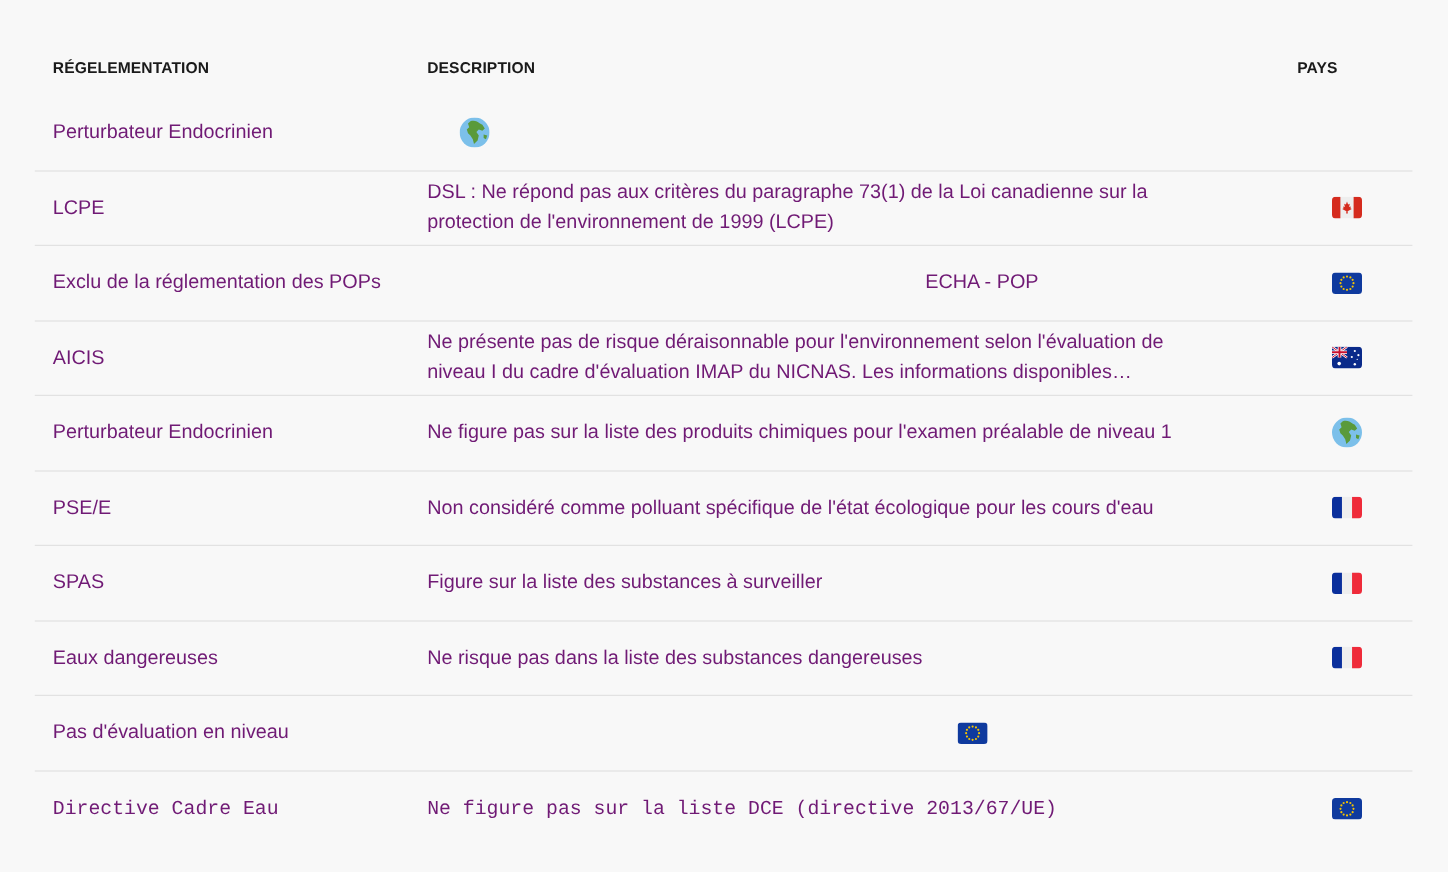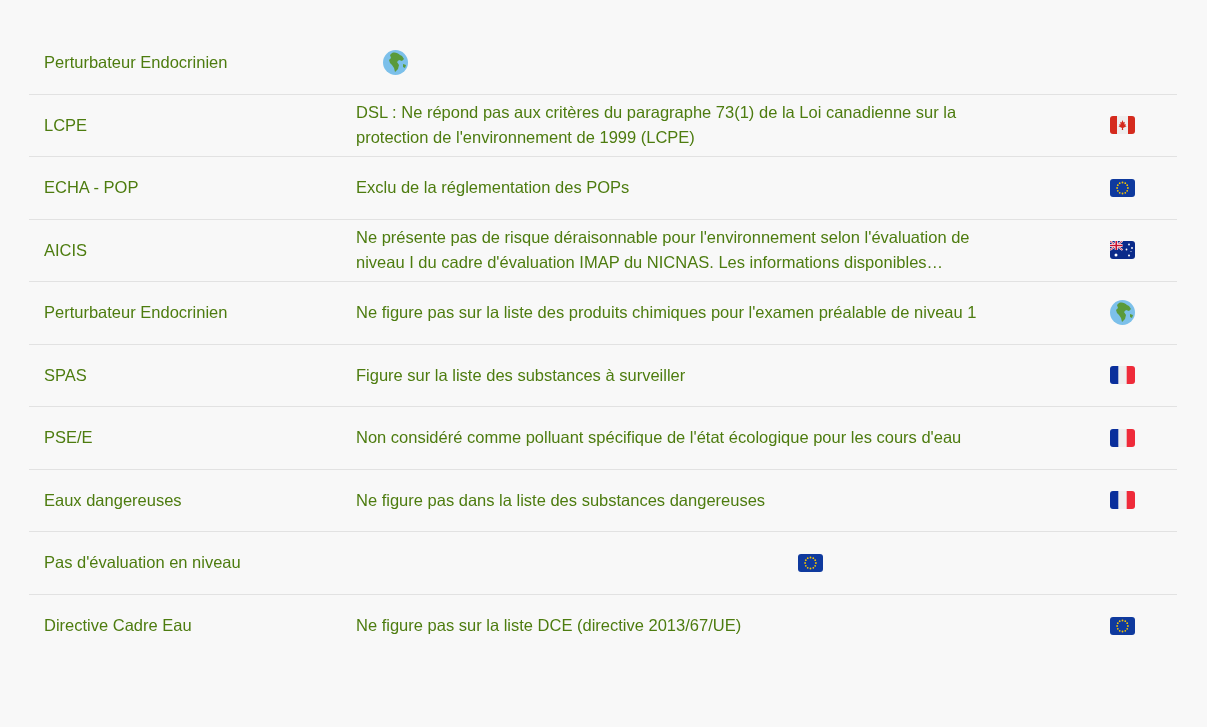--- a/index.html
+++ b/index.html
@@ -8,28 +8,33 @@
   .table { position: absolute; left: 29px; top: 32px; width: 1148px; }
   .thead { display: flex; height: 48px; align-items: center; }
   .th { font-size: 13px; font-weight: bold; color: #1a1a1a; letter-spacing: 0.1px; }
   .col1 { width: 312px; padding-left: 15px; }
   .col2 { width: 727px; padding-left: 15px; }
   .col3 { width: 109px; display: flex; justify-content: center; }
   .th.col3 { justify-content: flex-start; padding-left: 13px; }
   .rows { margin-top: 0; }
   .row { display: flex; align-items: center; height: 62.5px; border-bottom: 1px solid #e2e2e2; }
   .row:first-child { margin-top: 0; }
-  .row:last-child { border-bottom: none; }
-  .cell { font-size: 16.5px; line-height: 25px; color: #4d7c0f; }
+  .row:last-child { border-bottom: none; font-family: Liberation Mono, monospace; }
+  .cell { font-size: 16.5px; line-height: 25px; color: #701a75; }
   .desc { display: -webkit-box; -webkit-line-clamp: 2; -webkit-box-orient: vertical; overflow: hidden; padding-right: 60px; }
 </style>
 </head>
 <body>
 
 <div class="table">
+  <div class="thead">
+    <div class="th col1">RÉGELEMENTATION</div>
+    <div class="th col2">DESCRIPTION</div>
+    <div class="th col3">PAYS</div>
+  </div>
   <div class="rows" id="rows">
       <div class="row">
         <div class="cell col1">Perturbateur Endocrinien</div>
         <div class="cell col3">
           <span style="display: inline-flex;">
   <svg width="25" height="25" viewBox="0 0 25 25">
               <circle cx="12.5" cy="12.5" r="12.5" fill="#7cc0ea"></circle>
               <path d="M9 3 C12 2 15 3 17 5 L19 6 L21 9 L19 11 L16 10 L14 12 L16 15 L15 19 L12 22 L11 18 L9 15 L7 13 L6 10 L8 8 L7 5 Z" fill="#5a9a3b"></path>
               <path d="M20 14 L23 15 L22 18 L20 17 Z" fill="#5a9a3b"></path>
             </svg>
@@ -46,24 +51,24 @@
   <svg width="25" height="18" viewBox="0 0 25 18">
               <rect width="25" height="18" rx="3" fill="#eeeeee"></rect>
               <path d="M3 0 H7 V18 H3 A3 3 0 0 1 0 15 V3 A3 3 0 0 1 3 0Z" fill="#d52b1e"></path>
               <path d="M18 0 H22 A3 3 0 0 1 25 3 V15 A3 3 0 0 1 22 18 H18Z" fill="#d52b1e"></path>
               <path d="M12.5 4 L13.4 6.5 L14.8 5.8 L14.3 8.5 L15.8 8 L15.3 9.6 L16.5 10.2 L13 12 L13.2 14 H11.8 L12 12 L8.5 10.2 L9.7 9.6 L9.2 8 L10.7 8.5 L10.2 5.8 L11.6 6.5 Z" fill="#d52b1e"></path>
             </svg>
 </span>
         </div>
       </div>
       <div class="row">
+        <div class="cell col2">
+          <div class="desc">Exclu de la réglementation des POPs</div>
+        </div>
         <div class="cell col1">ECHA - POP</div>
-        <div class="cell col2">
-          <div class="desc">Exclu de la réglementation des POPs</div>
-        </div>
         <div class="cell col3">
           <span style="display: inline-flex;">
   <svg width="25" height="18" viewBox="0 0 25 18">
               <rect width="25" height="18" rx="3" fill="#0f3a9e"></rect>
               <g fill="#f5c400">
                 <circle cx="12.5" cy="3.5" r="0.9"></circle>
                 <circle cx="15.3" cy="4.2" r="0.9"></circle>
                 <circle cx="17.2" cy="6.2" r="0.9"></circle>
                 <circle cx="17.9" cy="9" r="0.9"></circle>
                 <circle cx="17.2" cy="11.8" r="0.9"></circle>
@@ -114,53 +119,53 @@
           <span style="display: inline-flex;">
   <svg width="25" height="25" viewBox="0 0 25 25">
               <circle cx="12.5" cy="12.5" r="12.5" fill="#7cc0ea"></circle>
               <path d="M9 3 C12 2 15 3 17 5 L19 6 L21 9 L19 11 L16 10 L14 12 L16 15 L15 19 L12 22 L11 18 L9 15 L7 13 L6 10 L8 8 L7 5 Z" fill="#5a9a3b"></path>
               <path d="M20 14 L23 15 L22 18 L20 17 Z" fill="#5a9a3b"></path>
             </svg>
 </span>
         </div>
       </div>
       <div class="row">
-        <div class="cell col1">SPAS</div>
-        <div class="cell col2">
-          <div class="desc">Figure sur la liste des substances à surveiller</div>
+        <div class="cell col1">PSE/E</div>
+        <div class="cell col2">
+          <div class="desc">Non considéré comme polluant spécifique de l'état écologique pour les cours d'eau</div>
         </div>
         <div class="cell col3">
           <span style="display: inline-flex;">
   <svg width="25" height="18" viewBox="0 0 25 18">
               <rect width="25" height="18" rx="3" fill="#eeeeee"></rect>
               <path d="M3 0 H8.3 V18 H3 A3 3 0 0 1 0 15 V3 A3 3 0 0 1 3 0Z" fill="#0a2f9c"></path>
               <path d="M16.7 0 H22 A3 3 0 0 1 25 3 V15 A3 3 0 0 1 22 18 H16.7Z" fill="#ef2b3a"></path>
             </svg>
 </span>
         </div>
       </div>
       <div class="row">
-        <div class="cell col1">PSE/E</div>
-        <div class="cell col2">
-          <div class="desc">Non considéré comme polluant spécifique de l'état écologique pour les cours d'eau</div>
+        <div class="cell col1">SPAS</div>
+        <div class="cell col2">
+          <div class="desc">Figure sur la liste des substances à surveiller</div>
         </div>
         <div class="cell col3">
           <span style="display: inline-flex;">
   <svg width="25" height="18" viewBox="0 0 25 18">
               <rect width="25" height="18" rx="3" fill="#eeeeee"></rect>
               <path d="M3 0 H8.3 V18 H3 A3 3 0 0 1 0 15 V3 A3 3 0 0 1 3 0Z" fill="#0a2f9c"></path>
               <path d="M16.7 0 H22 A3 3 0 0 1 25 3 V15 A3 3 0 0 1 22 18 H16.7Z" fill="#ef2b3a"></path>
             </svg>
 </span>
         </div>
       </div>
       <div class="row">
         <div class="cell col1">Eaux dangereuses</div>
         <div class="cell col2">
-          <div class="desc">Ne figure pas dans la liste des substances dangereuses</div>
+          <div class="desc">Ne risque pas dans la liste des substances dangereuses</div>
         </div>
         <div class="cell col3">
           <span style="display: inline-flex;">
   <svg width="25" height="18" viewBox="0 0 25 18">
               <rect width="25" height="18" rx="3" fill="#eeeeee"></rect>
               <path d="M3 0 H8.3 V18 H3 A3 3 0 0 1 0 15 V3 A3 3 0 0 1 3 0Z" fill="#0a2f9c"></path>
               <path d="M16.7 0 H22 A3 3 0 0 1 25 3 V15 A3 3 0 0 1 22 18 H16.7Z" fill="#ef2b3a"></path>
             </svg>
 </span>
         </div>

